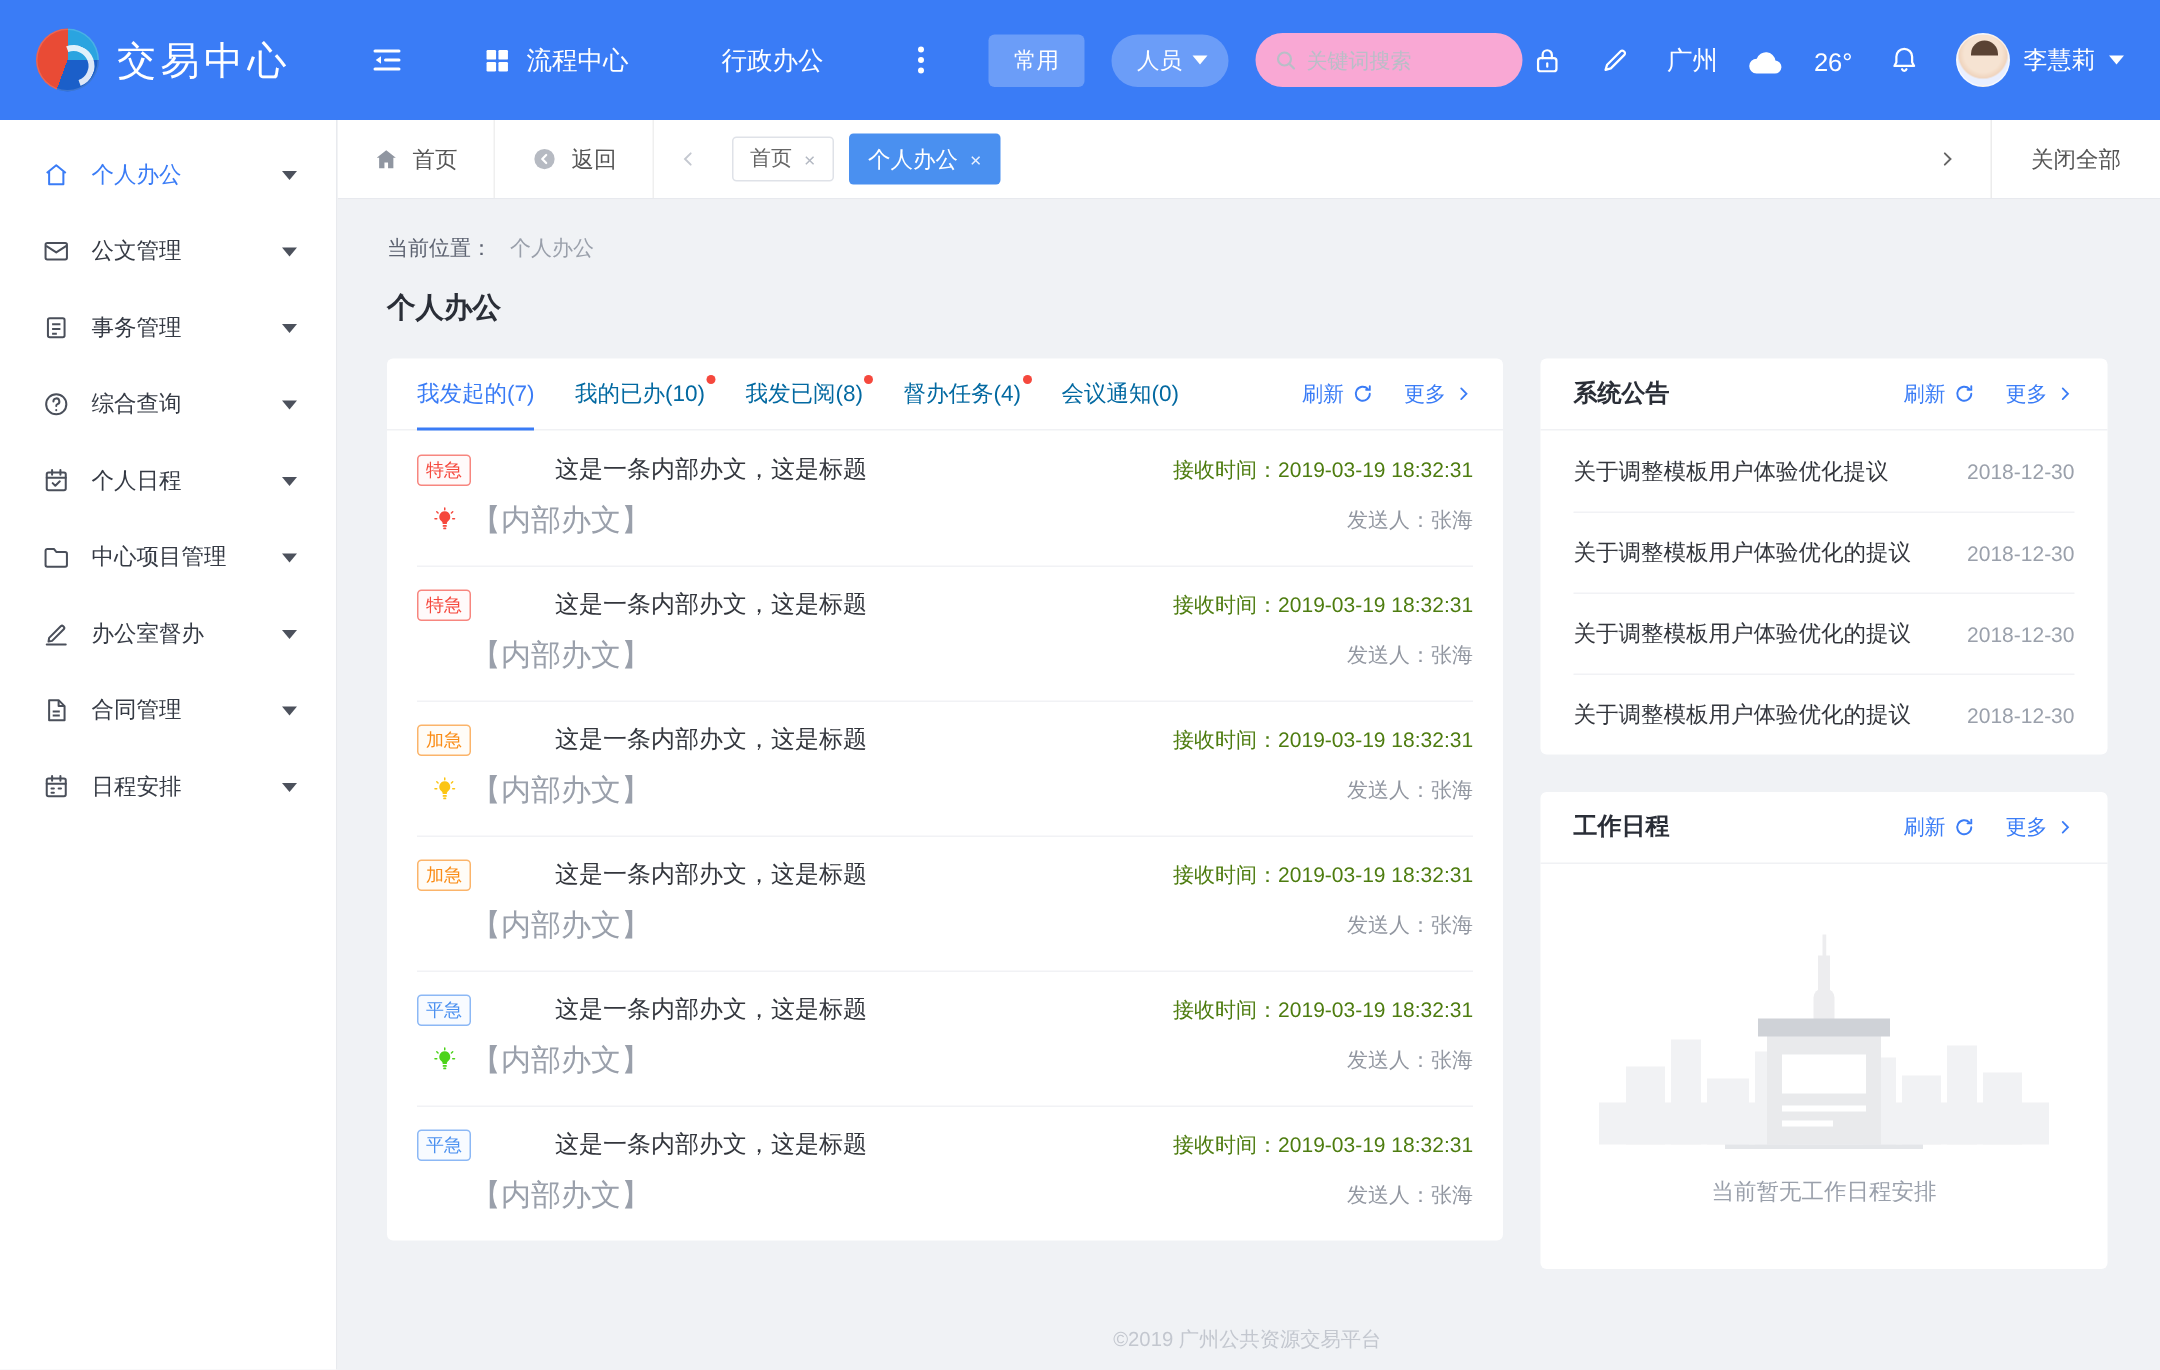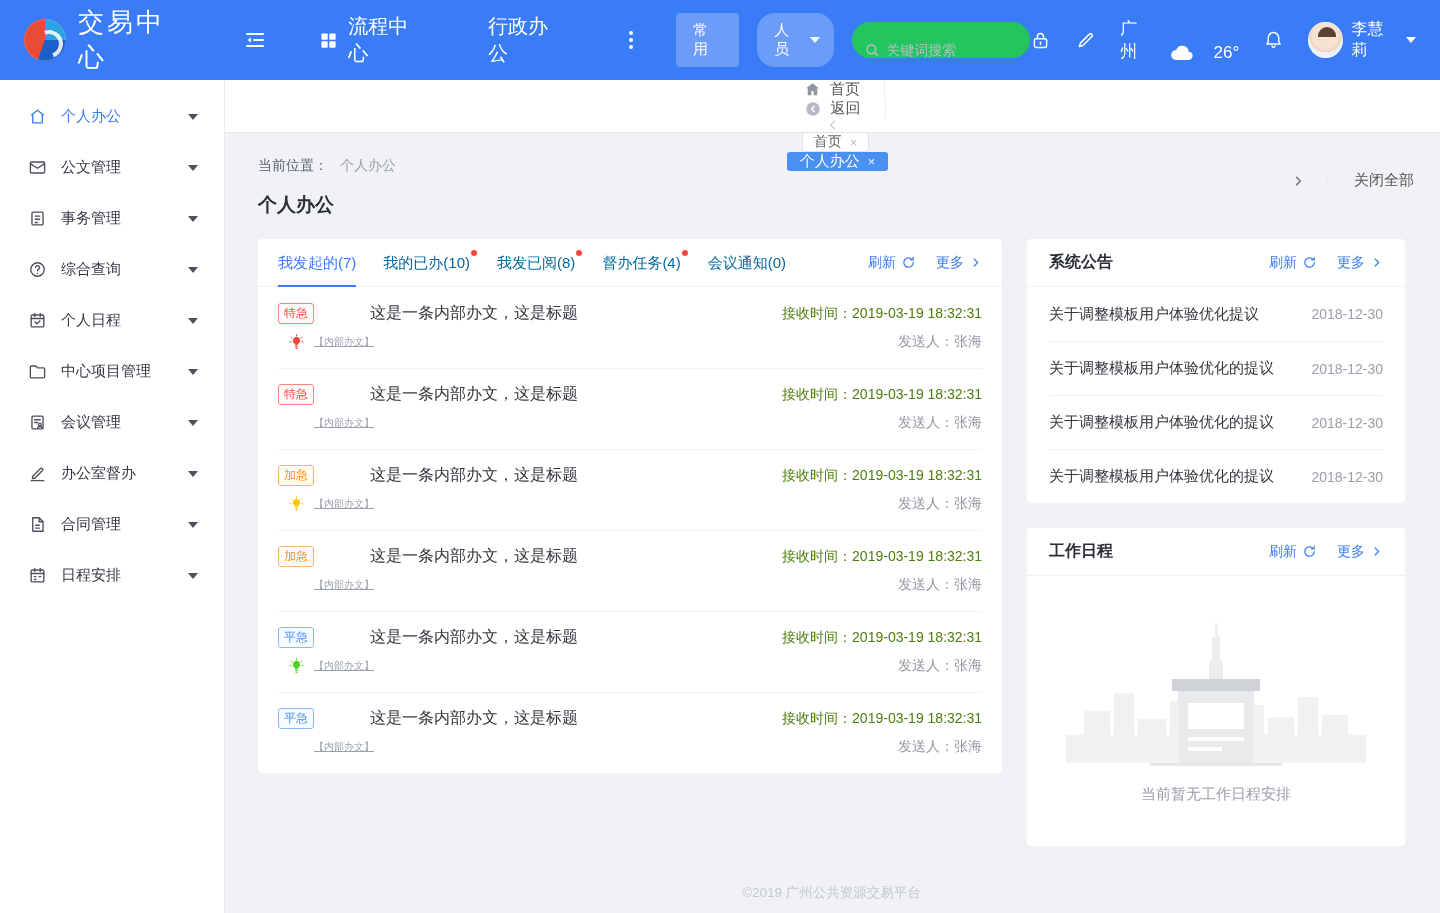--- a/index.html
+++ b/index.html
@@ -10,40 +10,40 @@
   .header { position:absolute; left:0; top:0; width:1440px; height:80px;
     background:var(--primary,#3a7cf6); display:flex; align-items:center; padding:0 24px; color:#fff; z-index:10; }
   .logo { width:42px; height:42px; border-radius:50%; flex:0 0 auto;
     background:conic-gradient(from 200deg, #e94b35 0 160deg, #2aa4e0 160deg 250deg, #1b5fc9 250deg 360deg);
     position:relative; overflow:hidden; box-shadow:inset 0 0 0 1px rgba(255,255,255,.15); }
   .logo::after { content:""; position:absolute; left:11px; top:11px; width:20px; height:20px;
     border:4px solid rgba(255,255,255,.85); border-radius:50%; border-left-color:transparent; border-bottom-color:transparent; transform:rotate(25deg); }
   .brand { font-size:26px; font-weight:normal; letter-spacing:3px; margin-left:12px; }
   .hicon { display:inline-flex; align-items:center; justify-content:center; color:#fff; }
   .collapse { margin-left:52px; cursor:pointer; }
-  .nav-item { display:flex; align-items:center; gap:10px; font-size:20px; cursor:pointer;justify-content:flex-end; }
+  .nav-item { display:flex; align-items:center; gap:10px; font-size:17px; cursor:pointer;justify-content:flex-end; }
   .nav1 { margin-left:52px; } .nav2 { margin-left:62px; }
   .vdots { margin-left:56px; cursor:pointer; }
   .btn-cy { margin-left:36px; padding:8px 17px; font-size:15px; background:rgba(255,255,255,.25); border-radius:4px; cursor:pointer; }
   .btn-ry { margin-left:18px; padding:8px 14px 8px 17px; font-size:15px; background:rgba(255,255,255,.25); border-radius:18px; cursor:pointer; display:flex; align-items:center; gap:7px; }
   .caret-dn { width:0; height:0; border-left:5px solid transparent; border-right:5px solid transparent; border-top:6px solid #fff; display:inline-block; }
-  .search { margin-left:18px; width:178px; height:36px; background:#22c55e; border-radius:18px; display:flex; align-items:flex-end; padding:0 12px; gap:6px; }
+  .search { margin-left:18px; width:178px; height:36px; background:#f9a8d4; border-radius:18px; display:flex; align-items:center; padding:0 12px; gap:6px; }
   .search input { border:0; outline:none; flex:1; font-size:14px; color:#333; background:transparent; min-width:0;
     font-family:"Liberation Sans","DejaVu Sans",sans-serif; }
   .search input::placeholder { color:#b9bec7; }
   .hright { margin-left:auto; display:flex; align-items:center; gap:24px; }
   .weather { display:flex; align-items:flex-end; gap:19px; font-size:17px; }
   .userbox { display:flex; align-items:center; gap:9px; cursor:pointer; }
   .avatar { width:36px; height:36px; border-radius:50%; background:radial-gradient(circle at 50% 38%, #f6e3d2 0 46%, #efd3bc 60%, #e9efff 62%); position:relative; overflow:hidden; border:1px solid rgba(255,255,255,.6); }
   .avatar::before { content:""; position:absolute; left:9px; top:4px; width:18px; height:10px; border-radius:9px 9px 0 0; background:#5a4334; }
   .uname { font-size:16px; }
 
   
   .tabstrip { position:absolute; left:225px; top:80px; right:0; height:53px; background:#fff;
-    display:flex; align-items:center; border-bottom:1px solid #e7e9ee; z-index:5;flex-direction:column; }
+    display:flex; align-items:center; border-bottom:1px solid #e7e9ee; z-index:5; }
   .ts-block { height:100%; display:flex; align-items:center; gap:9px; padding:0 24px; font-size:15px; color:#555;
     border-right:1px solid #efefef; cursor:pointer; }
   .ts-chevL { padding:0 16px; color:#c4c8d0; cursor:pointer; display:flex; }
   .tag { display:inline-flex; align-items:center; gap:8px; font-size:14px; border-radius:3px; cursor:pointer; }
   .tag-plain { background:#fff; border:1px solid #dfe2e8; color:#666; height:30px; padding:0 11px; margin-left:6px; }
   .tag-plain .x { color:#b3b8c2; font-size:13px; }
   .tag-active { background:var(--chip,#4a90f0); color:#fff; height:34px; padding:0 13px; font-size:15px; margin-left:10px; border-radius:3px; }
   .tag-active .x { color:#e8f0ff; font-size:13px; }
   .ts-right { margin-left:auto; height:100%; display:flex; align-items:center; }
   .ts-chevR { padding:0 22px; color:#666; height:100%; display:flex; align-items:center; border-right:1px solid #ececec; cursor:pointer; }
@@ -86,21 +86,21 @@
   .badge[data-type="normal"] { color:var(--normal,#4a90f0); border-color:#8cb8f5; background:#f8fbff; }
   .ititle { font-size:16px; color:#33363d; margin-left:13px; }
   .imeta { margin-left:auto; font-size:14px; color:#4d7c0f; }
   .row2 { display:flex; align-items:center; margin-top:9px; }
   .bulbwrap { width:36px; display:flex; justify-content:center; flex:0 0 auto; }
   .bulb { width:17px; height:17px; }
   .bulb[data-bulb="red"]    { color:var(--urgent,#f5483d); }
   .bulb[data-bulb="yellow"] { color:var(--yellow,#fbc514); }
   .bulb[data-bulb="green"]  { color:var(--green,#4cd319); }
   .bulb[data-bulb="none"]   { visibility:hidden; }
-  .icat { font-size:10px; color:#9aa0ab; margin-left:13px;text-decoration:underline; }
+  .icat { font-size:20px; color:#9aa0ab; margin-left:13px; }
   .isender { margin-left:auto; font-size:14px; color:#9297a1; }
 
   
   .rcol { width:386px; display:flex; flex-direction:column; gap:25px; }
   .r-head { height:48px; display:flex; align-items:center; padding:0 22px; border-bottom:1px solid #f0f1f4; }
   .r-title { font-size:16px; font-weight:bold; color:#2a2e37; }
   .ann-list { padding:0 22px; }
   .ann-row { height:54px; display:flex; align-items:center; cursor:pointer; }
   .ann-row + .ann-row { border-top:1px solid #f1f2f5; }
   .ann-title { font-size:15px; color:#33363d; font-weight:500; white-space:nowrap; overflow:hidden; text-overflow:ellipsis; }
@@ -263,32 +263,20 @@
   <div class="side-item">
     <span class="sicon">
       <svg width="19" height="19" viewBox="0 0 24 24" fill="none" stroke="currentColor" stroke-width="1.7" stroke-linejoin="round">
         <path d="M3 6.5A1.5 1.5 0 0 1 4.5 5H10l2 2.5h7.5A1.5 1.5 0 0 1 21 9v9.5a1.5 1.5 0 0 1-1.5 1.5h-15A1.5 1.5 0 0 1 3 18.5z"></path>
       </svg>
     </span>
     <span class="slabel">中心项目管理</span>
     <span class="scaret"></span>
   </div>
 
-  <div class="side-item">
-    <span class="sicon">
-      <svg width="19" height="19" viewBox="0 0 24 24" fill="none" stroke="currentColor" stroke-width="1.7" stroke-linecap="round" stroke-linejoin="round">
-        <rect x="5" y="4" width="14" height="16" rx="1.5"></rect>
-          <path d="M8.5 8.5h7M8.5 12h3.5"></path>
-        <circle cx="15" cy="14.5" r="1.8"></circle>
-          <path d="M12 19.5c.4-1.6 1.6-2.4 3-2.4s2.6.8 3 2.4"></path>
-      </svg>
-    </span>
-    <span class="slabel">会议管理</span>
-    <span class="scaret"></span>
-  </div>
 
   <div class="side-item">
     <span class="sicon">
       <svg width="19" height="19" viewBox="0 0 24 24" fill="none" stroke="currentColor" stroke-width="1.7" stroke-linecap="round" stroke-linejoin="round">
         <path d="M6 15.5 15.8 5.7a1.5 1.5 0 0 1 2.1 0l.4.4a1.5 1.5 0 0 1 0 2.1L8.5 18 5.5 18.5z"></path>
           <path d="M4 21h16"></path>
       </svg>
     </span>
     <span class="slabel">办公室督办</span>
     <span class="scaret"></span>

